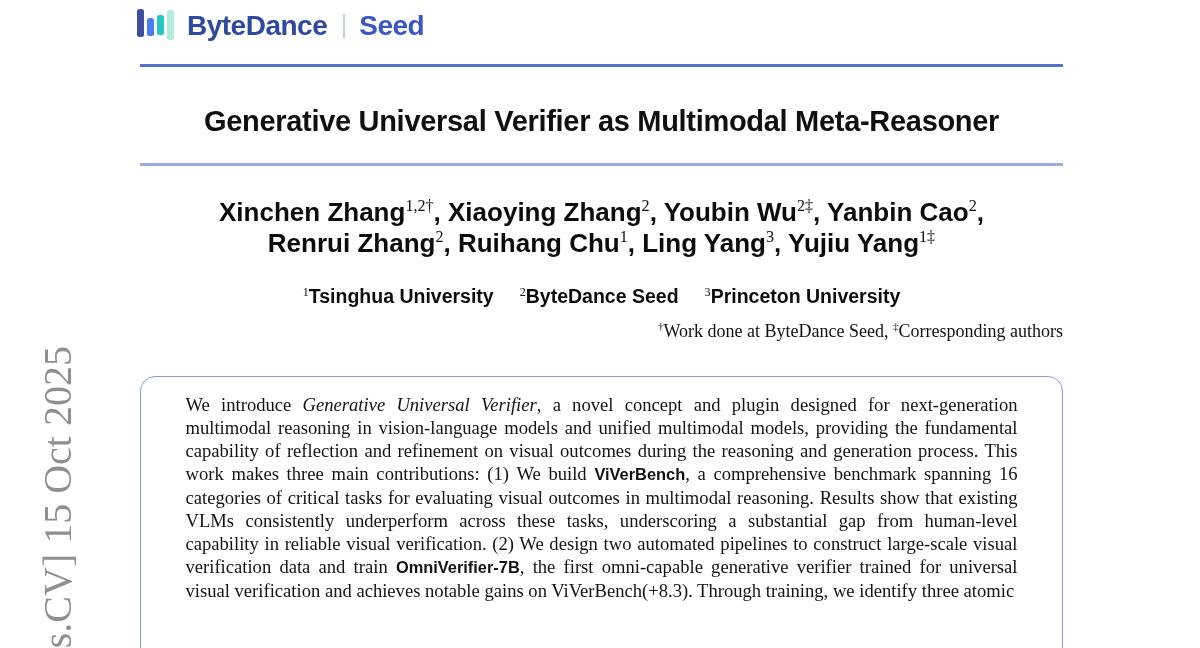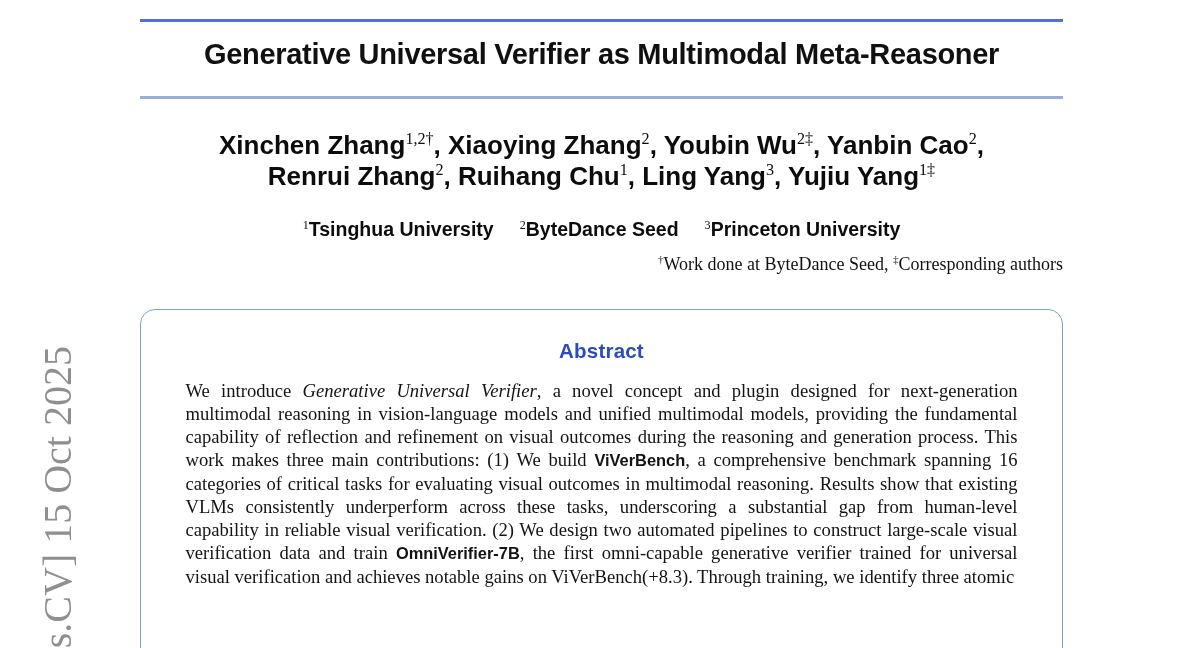--- a/index.html
+++ b/index.html
@@ -15,21 +15,21 @@
   .brand { display:flex; align-items:center; margin-top:7px; margin-left:-3px; height:38px; }
   .brand-icon { display:flex; align-items:flex-start; height:34px; margin-right:10px; }
   .brand-icon .bar { width:7px; border-radius:2.5px; margin-right:3px; }
   .brand-bytedance { font-size:28px; font-weight:700; letter-spacing:-0.5px; color:var(--brand_dark_blue); }
   .brand-divider { width:2px; height:24px; background:var(--divider_gray); margin:0 14px 0 16px; }
   .brand-seed { font-size:28px; font-weight:700; letter-spacing:-0.5px; color:var(--brand_seed_blue); }
 
   .rule-top { height:2.5px; background:var(--rule_top); margin-top:19px; }
 
   .paper-title {
-    margin-top:16px; text-align:center; font-size:29px; font-weight:700;
+    margin-top:38px; text-align:center; font-size:29px; font-weight:700;
     color:#101010; letter-spacing:-0.3px; white-space:nowrap;
   }
   .rule-title { height:3px; background:var(--rule_title); margin-top:25px; }
 
   
   .authors { margin-top:31px; text-align:center; font-size:26px; font-weight:700; color:#0c0c0c; line-height:31px; }
   .authors sup, .affils sup, .footnote sup {
     font-family:"Liberation Serif", serif; font-weight:400; font-size:62%;
     vertical-align:super; line-height:0;
   }
@@ -66,35 +66,45 @@
 </style>
 </head>
 <body>
 
 <div class="page">
 
   <div class="watermark">cs.CV]  15 Oct 2025</div>
 
   <div class="content">
 
+    <div class="brand">
+      <div class="brand-icon" id="logo-bars">
+          <span class="bar" style="background: rgb(61, 79, 161); height: 28px; margin-top: 0px;"></span>
+          <span class="bar" style="background: rgb(75, 123, 245); height: 18px; margin-top: 9px;"></span>
+          <span class="bar" style="background: rgb(37, 197, 199); height: 20px; margin-top: 6px;"></span>
+          <span class="bar" style="background: rgb(178, 236, 220); height: 30px; margin-top: 1px;"></span>
+        </div>
+      <span class="brand-bytedance">ByteDance</span>
+      <span class="brand-divider"></span>
+      <span class="brand-seed">Seed</span>
+    </div>
 
     <div class="rule-top"></div>
 
     <h1 class="paper-title">Generative Universal Verifier as Multimodal Meta-Reasoner</h1>
 
     <div class="rule-title"></div>
 
     <div class="authors">
       <div id="authors-line1"><span>Xinchen Zhang<sup>1,2†</sup></span>, <span>Xiaoying Zhang<sup>2</sup></span>, <span>Youbin Wu<sup>2‡</sup></span>, <span>Yanbin Cao<sup>2</sup></span>,</div>
       <div id="authors-line2"><span>Renrui Zhang<sup>2</sup></span>, <span>Ruihang Chu<sup>1</sup></span>, <span>Ling Yang<sup>3</sup></span>, <span>Yujiu Yang<sup>1‡</sup></span></div>
     </div>
 
     <div class="affils" id="affiliations"><span class="affil-item"><sup>1</sup>Tsinghua University</span><span class="affil-item"><sup>2</sup>ByteDance Seed</span><span class="affil-item"><sup>3</sup>Princeton University</span></div>
 
     <div class="footnote" id="footnote"><sup>†</sup>Work done at ByteDance Seed, <sup>‡</sup>Corresponding authors</div>
 
     <div class="abstract-box">
-      <div class="abstract-heading">Abstract</div>
       <p class="abstract-body" id="abstract-body"><span>We introduce </span><span class="it">Generative Universal Verifier</span><span>, a novel concept and plugin designed for next-generation multimodal reasoning in vision-language models and unified multimodal models, providing the fundamental capability of reflection and refinement on visual outcomes during the reasoning and generation process.  This work makes three main contributions:  (1) We build </span><span class="bs">ViVerBench</span><span>, a comprehensive benchmark spanning 16 categories of critical tasks for evaluating visual outcomes in multimodal reasoning. Results show that existing VLMs consistently underperform across these tasks, underscoring a substantial gap from human-level capability in reliable visual verification. (2) We design two automated pipelines to construct large-scale visual verification data and train </span><span class="bs">OmniVerifier-7B</span><span>, the first omni-capable generative verifier trained for universal visual verification and achieves notable gains on ViVerBench(+8.3). Through training, we identify three atomic</span></p>
     </div>
 
   </div>
 </div>
 
 </body></html>

